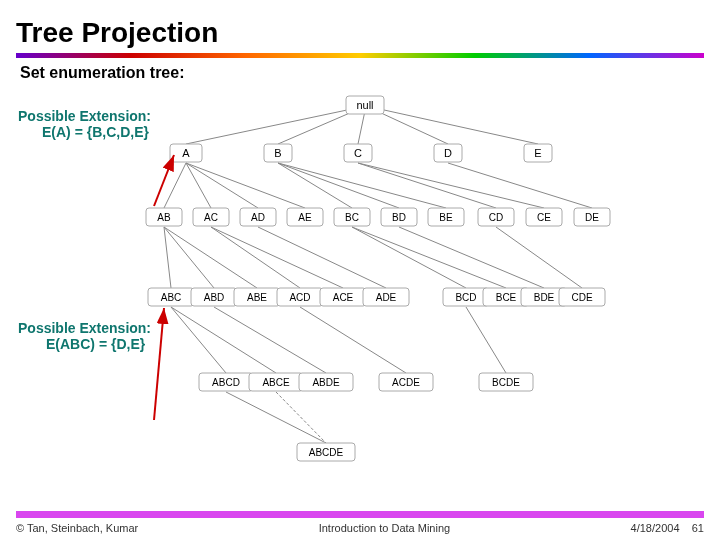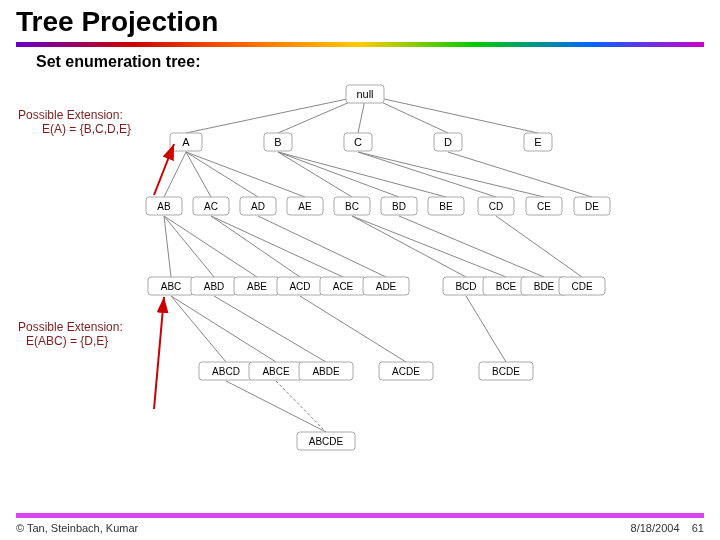--- a/index.html
+++ b/index.html
@@ -8,39 +8,39 @@
       height: 540px;
       background: #fff;
       font-family: Arial, sans-serif;
       overflow: hidden;
       position: relative;
     }
     .page {
       width: 720px;
       height: 540px;
       position: relative;
-      padding: 6px 16px 0 16px;
+      padding: 17px 16px 0 16px;
     }
     .title {
       font-size: 28px;
       font-weight: bold;
       color: #000;
       margin-bottom: 4px;
     }
     .divider-bar {
       height: 5px;
       background: linear-gradient(to right, #6600cc, #cc0000, #ff6600, #ffcc00, #00cc00, #0066ff, #cc00cc);
       margin-bottom: 6px;
     }
     .subtitle {
       font-size: 16px;
       font-weight: bold;
       color: #000;
       margin-bottom: 4px;
-      margin-left: 20px;
+      margin-left: 4px;
     }
     .tree-container {
       position: relative;
       width: 100%;
       height: 400px;
     }
     svg.tree-svg {
       position: absolute;
       top: 0; left: 0;
       width: 100%;
@@ -49,46 +49,46 @@
     .footer {
       position: absolute;
       bottom: 6px;
       left: 16px;
       right: 16px;
       display: flex;
       justify-content: space-between;
       align-items: center;
       font-size: 11px;
       color: #333;
-      border-top: 5px solid #d946ef;
+      border-top: 7px solid #d946ef;
       padding-top: 4px;
     }
     .annotation {
       position: absolute;
-      font-size: 12px;
-      font-weight: normal;
-      color: #7f1d1d;
+      font-size: 14px;
+      font-weight: bold;
+      color: #0f766e;
     }
   </style>
 </head>
 <body>
 
 <div class="page">
   <div class="title">Tree Projection</div>
   <div class="divider-bar"></div>
   <div class="subtitle">Set enumeration tree:</div>
 
   <div class="annotation" style="left:18px; top:108px;">
     <span>Possible Extension:</span><br>
     <span style="margin-left:24px;">E(A) = {B,C,D,E}</span>
   </div>
 
   <div class="annotation" style="left:18px; top:320px;">
     <span>Possible Extension:</span><br>
-    <span style="margin-left:8px;text-align:right;">E(ABC) = {D,E}</span>
+    <span style="margin-left:28px;text-align:right;">E(ABC) = {D,E}</span>
   </div>
 
   <div class="tree-container">
     <svg class="tree-svg" viewBox="0 0 688 400">
 
       <line x1="350" y1="20" x2="170" y2="58" stroke="#888" stroke-width="1"></line>
       <line x1="350" y1="20" x2="262" y2="58" stroke="#888" stroke-width="1"></line>
       <line x1="350" y1="20" x2="342" y2="58" stroke="#888" stroke-width="1"></line>
       <line x1="350" y1="20" x2="432" y2="58" stroke="#888" stroke-width="1"></line>
       <line x1="350" y1="20" x2="522" y2="58" stroke="#888" stroke-width="1"></line>
@@ -239,18 +239,19 @@
       </defs>
       <line x1="138" y1="120" x2="158" y2="69" stroke="#cc0000" stroke-width="2" marker-end="url(#arrowhead)"></line>
 
       <line x1="138" y1="334" x2="148" y2="222" stroke="#cc0000" stroke-width="2" marker-end="url(#arrowhead)"></line>
 
     </svg>
   </div>
 
   <div class="footer">
     <span>© Tan, Steinbach, Kumar</span>
+    <span>Introduction to Data Mining</span>
     <span>
-      <span>8/18/2004</span>&nbsp;&nbsp;&nbsp;
+      <span>4/18/2004</span>&nbsp;&nbsp;&nbsp;
       <span>61</span>
     </span>
   </div>
 </div>
 
 </body></html>

